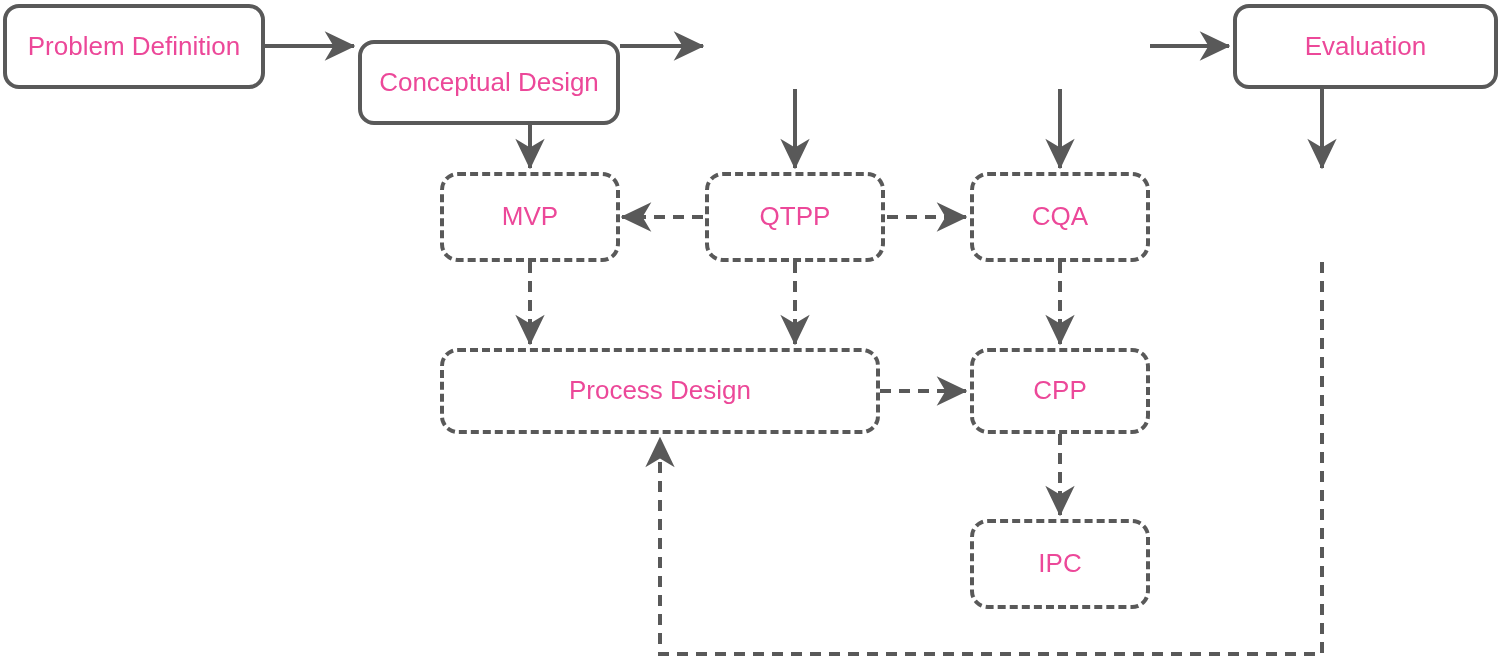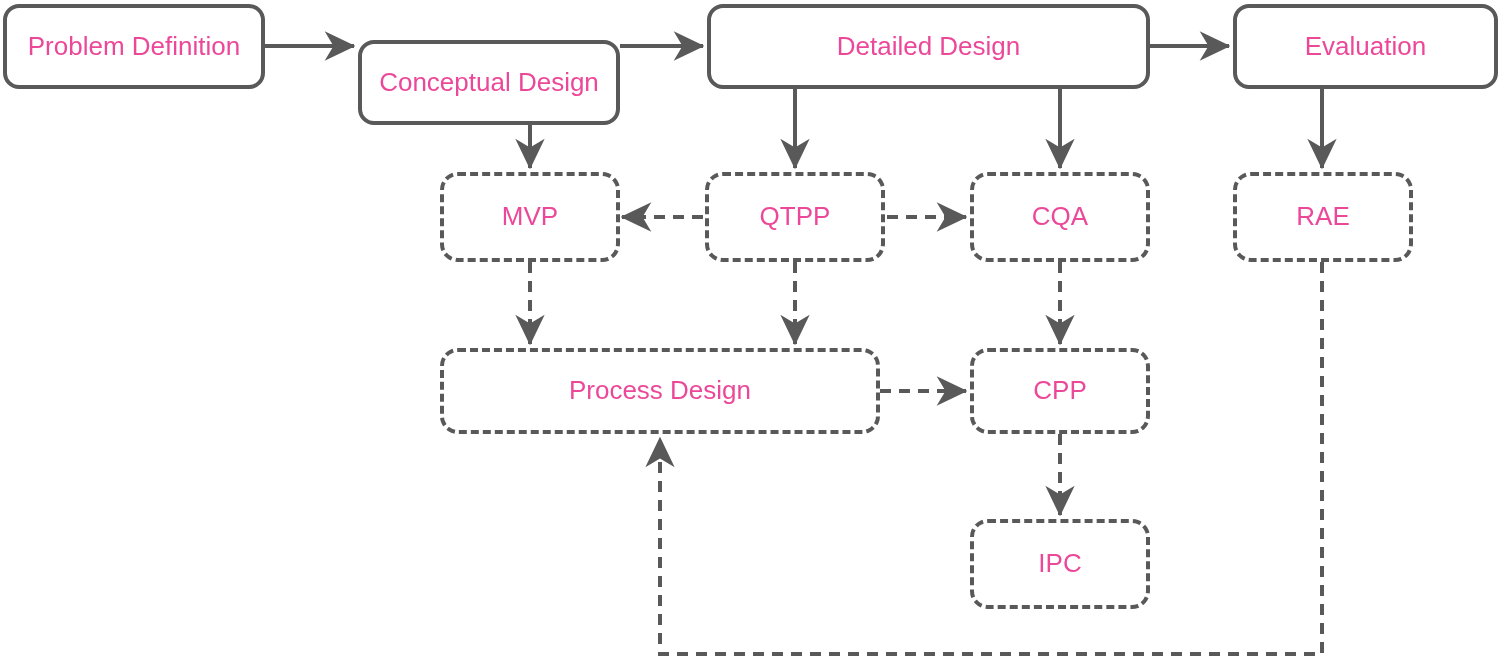--- a/index.html
+++ b/index.html
@@ -84,38 +84,32 @@
 
     <path class="edge dashed" d="M1322,262 V654 H660 V438" marker-end="url(#arrowhead)"></path>
   </svg>
 
   <div class="node solid" style="left:3px; top:4px; width:262px; height:85px;">
     <span>Problem Definition</span>
   </div>
   <div class="node solid" style="left:358px; top:4px; width:262px; height:85px;margin-top:36px;">
     <span>Conceptual Design</span>
   </div>
-  <div class="node solid" style="left:707px; top:4px; width:443px; height:85px;">
-    <span>Detailed Design</span>
-  </div>
   <div class="node solid" style="left:1233px; top:4px; width:265px; height:85px;">
     <span>Evaluation</span>
   </div>
 
   <div class="node dashed" style="left:440px; top:172px; width:180px; height:90px;">
     <span>MVP</span>
   </div>
   <div class="node dashed" style="left:705px; top:172px; width:180px; height:90px;">
     <span>QTPP</span>
   </div>
   <div class="node dashed" style="left:970px; top:172px; width:180px; height:90px;">
     <span>CQA</span>
-  </div>
-  <div class="node dashed" style="left:1233px; top:172px; width:180px; height:90px;">
-    <span>RAE</span>
   </div>
 
   <div class="node dashed" style="left:440px; top:348px; width:440px; height:86px;">
     <span>Process Design</span>
   </div>
   <div class="node dashed" style="left:970px; top:348px; width:180px; height:86px;">
     <span>CPP</span>
   </div>
 
   <div class="node dashed" style="left:970px; top:519px; width:180px; height:90px;">

